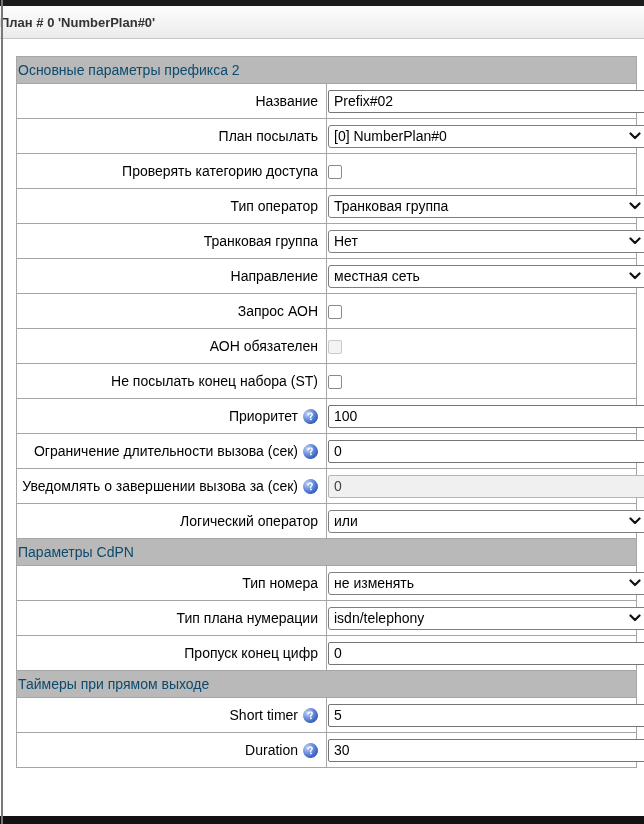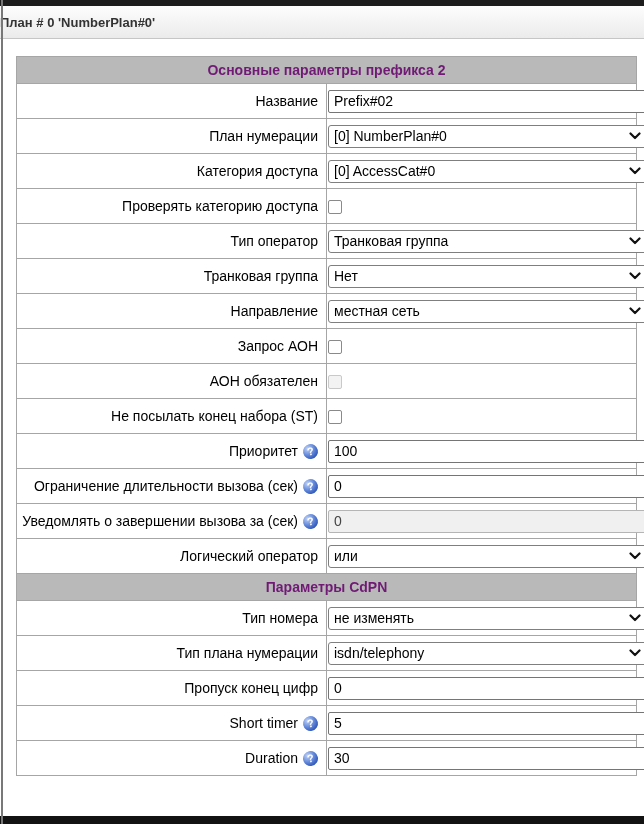--- a/index.html
+++ b/index.html
@@ -14,22 +14,22 @@
     height:32px;background:linear-gradient(#fdfdfd,#ebebeb);
     border-bottom:1px solid #c6c6c6;display:flex;align-items:center;
     font-weight:bold;font-size:13px;color:#333;
   }
   table.form{
     border-collapse:collapse;margin:17px 0 0 16px;width:621px;table-layout:fixed;
     background:#fff;
   }
   .form th,.form td{border:1px solid #a6a6a6;}
   th.section{
-    background:#b9b9b9;height:24px;font-size:14px;font-weight:bold;
-    text-align:center;color:#701a75;
+    background:#b9b9b9;height:24px;font-size:14px;font-weight:normal;
+    text-align:left;color:#0c4a6e;
   }
   td.lbl{
     width:287px;text-align:right;padding-right:8px;height:32px;
     font-size:14px;white-space:nowrap;
   }
   td.ctl{margin-top:12px;}
   input[type=text]{
     box-sizing:border-box;width:320px;height:23px;border:1px solid #757575;
     border-radius:2px;font-size:14px;font-family:inherit;padding:0 5px;color:#000;
     background:#fff;
@@ -69,34 +69,23 @@
 
   <tbody>
       <tr>
     <th class="section" colspan="2">Основные параметры префикса 2</th>
   </tr>
   <tr>
     <td class="lbl"><span>Название</span></td>
     <td class="ctl"><input type="text" value="Prefix#02" style=""></td>
   </tr>
   <tr>
-    <td class="lbl"><span>План нумерации</span></td>
+    <td class="lbl"><span>План посылать</span></td>
     <td class="ctl">
       <span class="selwrap"><select><option>[0] NumberPlan#0</option></select>
-      <span class="chev">
-              <svg width="12" height="8" viewBox="0 0 12 8">
-                <path d="M1.5 1.5 L6 6 L10.5 1.5" fill="none" stroke="#111" stroke-width="2.2" stroke-linecap="round" stroke-linejoin="round"></path>
-              </svg>
-            </span></span>
-    </td>
-  </tr>
-  <tr>
-    <td class="lbl"><span>Категория доступа</span></td>
-    <td class="ctl">
-      <span class="selwrap"><select><option>[0] AccessCat#0</option></select>
       <span class="chev">
               <svg width="12" height="8" viewBox="0 0 12 8">
                 <path d="M1.5 1.5 L6 6 L10.5 1.5" fill="none" stroke="#111" stroke-width="2.2" stroke-linecap="round" stroke-linejoin="round"></path>
               </svg>
             </span></span>
     </td>
   </tr>
   <tr>
     <td class="lbl"><span>Проверять категорию доступа</span></td>
     <td class="ctl"><input type="checkbox" style=""></td>
@@ -194,20 +183,23 @@
               </svg>
             </span></span>
     </td>
   </tr>
   <tr>
     <td class="lbl"><span>Пропуск конец цифр</span></td>
     <td class="ctl"><input type="text" value="0" style=""></td>
   </tr>
 
   <tr>
+    <th class="section" colspan="2">Таймеры при прямом выходе</th>
+  </tr>
+  <tr>
     <td class="lbl"><span>Short timer</span><span class="help">?</span></td>
     <td class="ctl"><input type="text" value="5" style=""></td>
   </tr>
   <tr>
     <td class="lbl"><span>Duration</span><span class="help">?</span></td>
     <td class="ctl"><input type="text" value="30" style=""></td>
   </tr>
 </tbody>
   </table>
 

